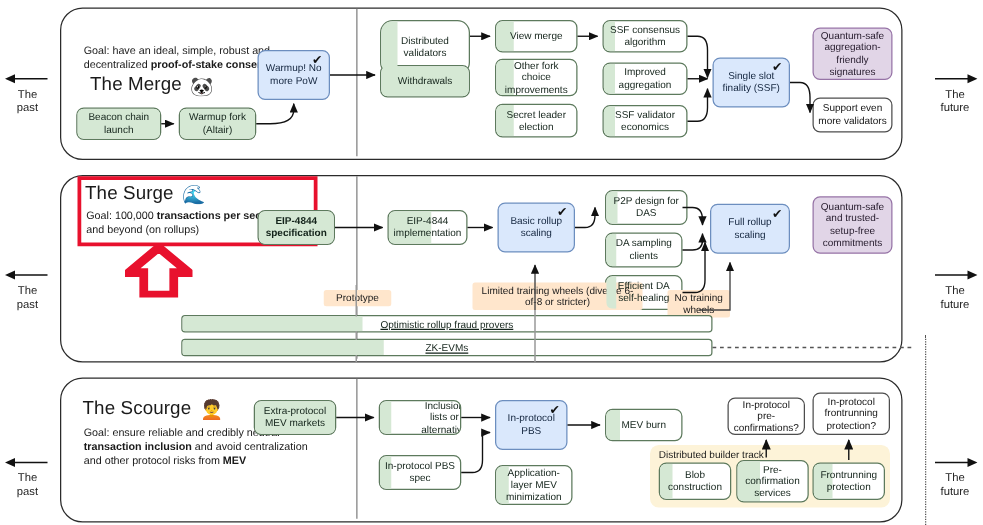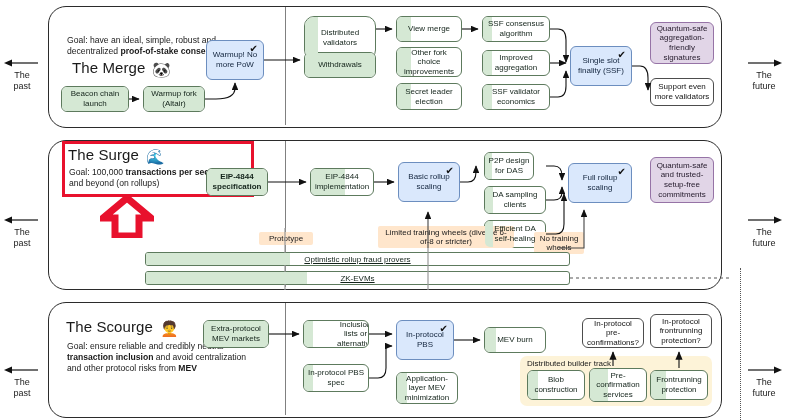--- a/index.html
+++ b/index.html
@@ -240,21 +240,21 @@
   <div class="node n-green" style="left:310px;top:168px;width:64px;height:28px;">
     <span class="fill" style="width:55%"></span>
       <span class="lbl">EIP-4844 implementation</span>
     </div>
 
   <div class="node n-blue" style="left:398px;top:162px;width:62px;height:40px;">
     <span class="check">✔</span>
     <span class="lbl">Basic rollup scaling</span>
     </div>
 
-  <div class="node n-green" style="left:484px;top:152px;width:50px;height:28px;">
+  <div class="node n-green" style="left:484px;top:152px;width:66px;height:28px;">
     <span class="fill" style="width:14%"></span>
       <span class="lbl">P2P design for DAS</span>
     </div>
 
   <div class="node n-green" style="left:484px;top:186px;width:62px;height:28px;">
     <span class="fill" style="width:14%"></span>
       <span class="lbl">DA sampling clients</span>
     </div>
 
   <div class="node n-green" style="left:484px;top:220px;width:62px;height:28px;">

